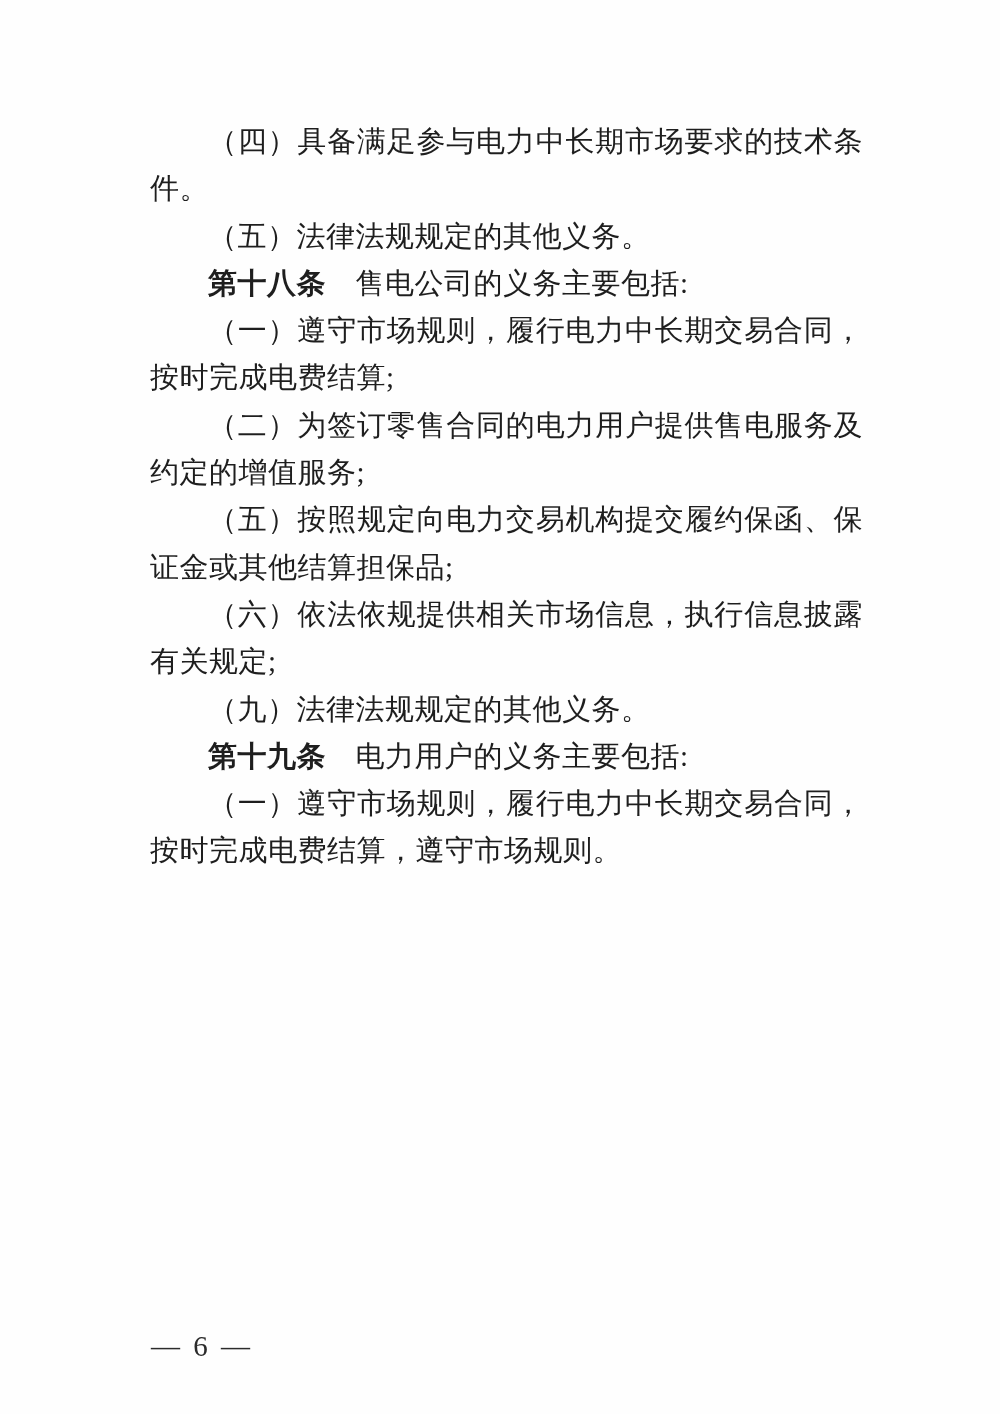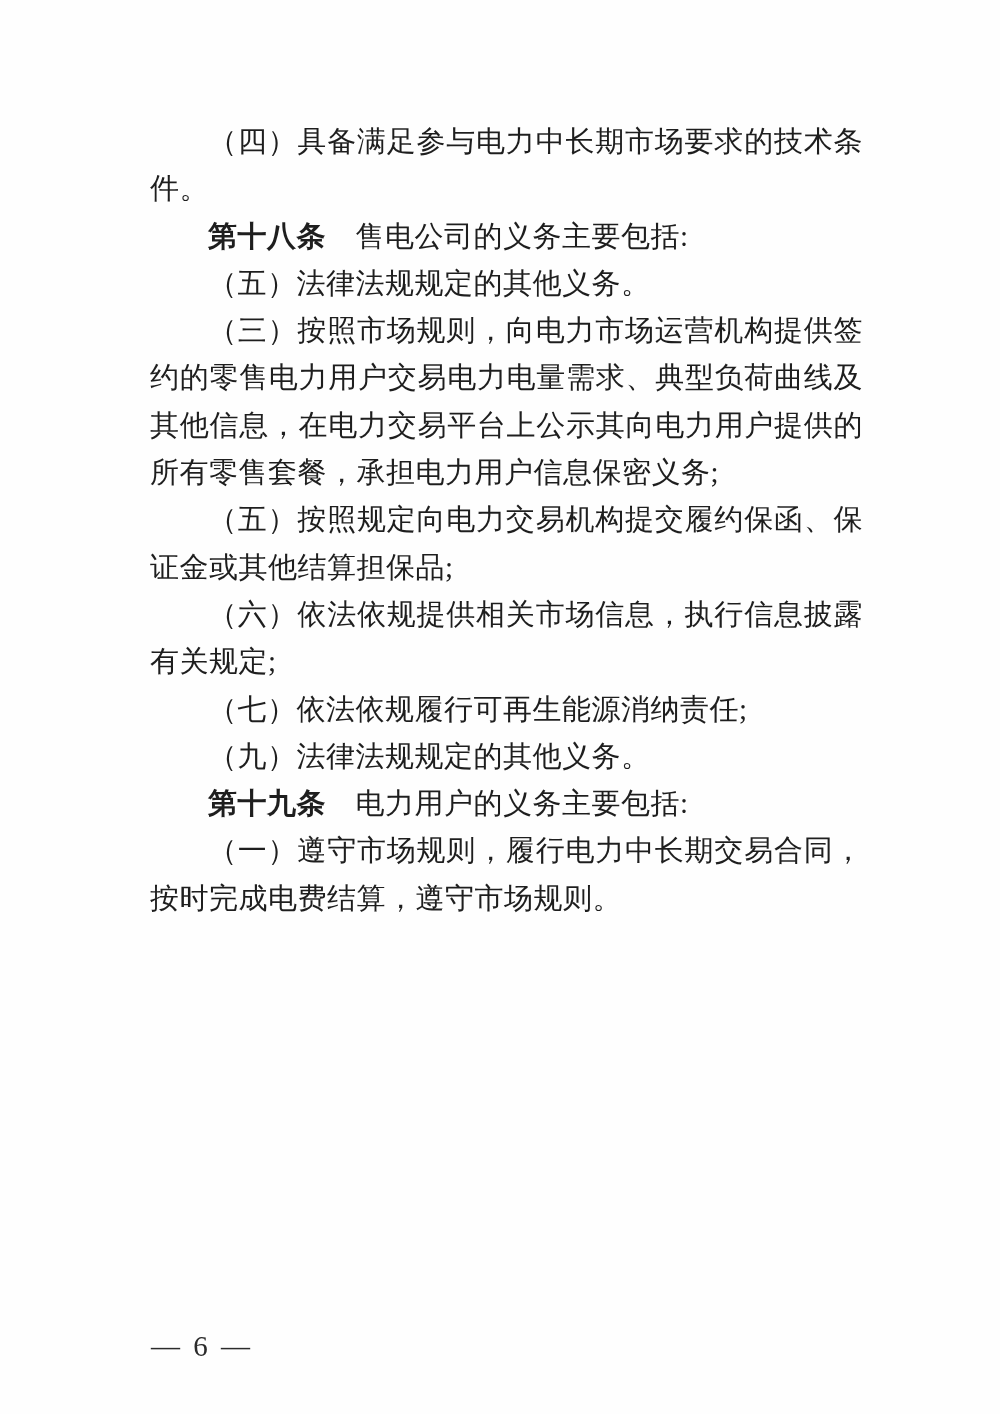--- a/index.html
+++ b/index.html
@@ -44,24 +44,24 @@
     letter-spacing: 3px;
     color: #2b2b2b;
   }
 </style>
 </head>
 <body>
 
 <div class="page">
   <div class="body-text">
     <p class="para"><span>（四）具备满足参与电力中长期市场要求的技术条件。</span></p>
+    <p class="para"><span>（五）法律法规规定的其他义务。</span></p>
     <p class="para"><span class="article-term">第十八条</span><span>　售电公司的义务主要包括:</span></p>
-    <p class="para"><span>（五）法律法规规定的其他义务。</span></p>
-    <p class="para"><span>（三）按照市场规则，向电力市场运营机构提供签约的零售电力用户交易电力电量需求、典型负荷曲线及其他信息，在电力交易平台上公示其向电力用户提供的所有零售套餐，承担电力用户信息保密义务;</span></p>
+    <p class="para"><span>（一）遵守市场规则，履行电力中长期交易合同，按时完成电费结算;</span></p>
+    <p class="para"><span>（二）为签订零售合同的电力用户提供售电服务及约定的增值服务;</span></p>
     <p class="para"><span>（五）按照规定向电力交易机构提交履约保函、保证金或其他结算担保品;</span></p>
     <p class="para"><span>（六）依法依规提供相关市场信息，执行信息披露有关规定;</span></p>
-    <p class="para"><span>（七）依法依规履行可再生能源消纳责任;</span></p>
     <p class="para"><span>（九）法律法规规定的其他义务。</span></p>
     <p class="para"><span class="article-term">第十九条</span><span>　电力用户的义务主要包括:</span></p>
     <p class="para"><span>（一）遵守市场规则，履行电力中长期交易合同，按时完成电费结算，遵守市场规则。</span></p>
   </div>
   <div class="footer">— 6 —</div>
 </div>
 
 </body></html>

